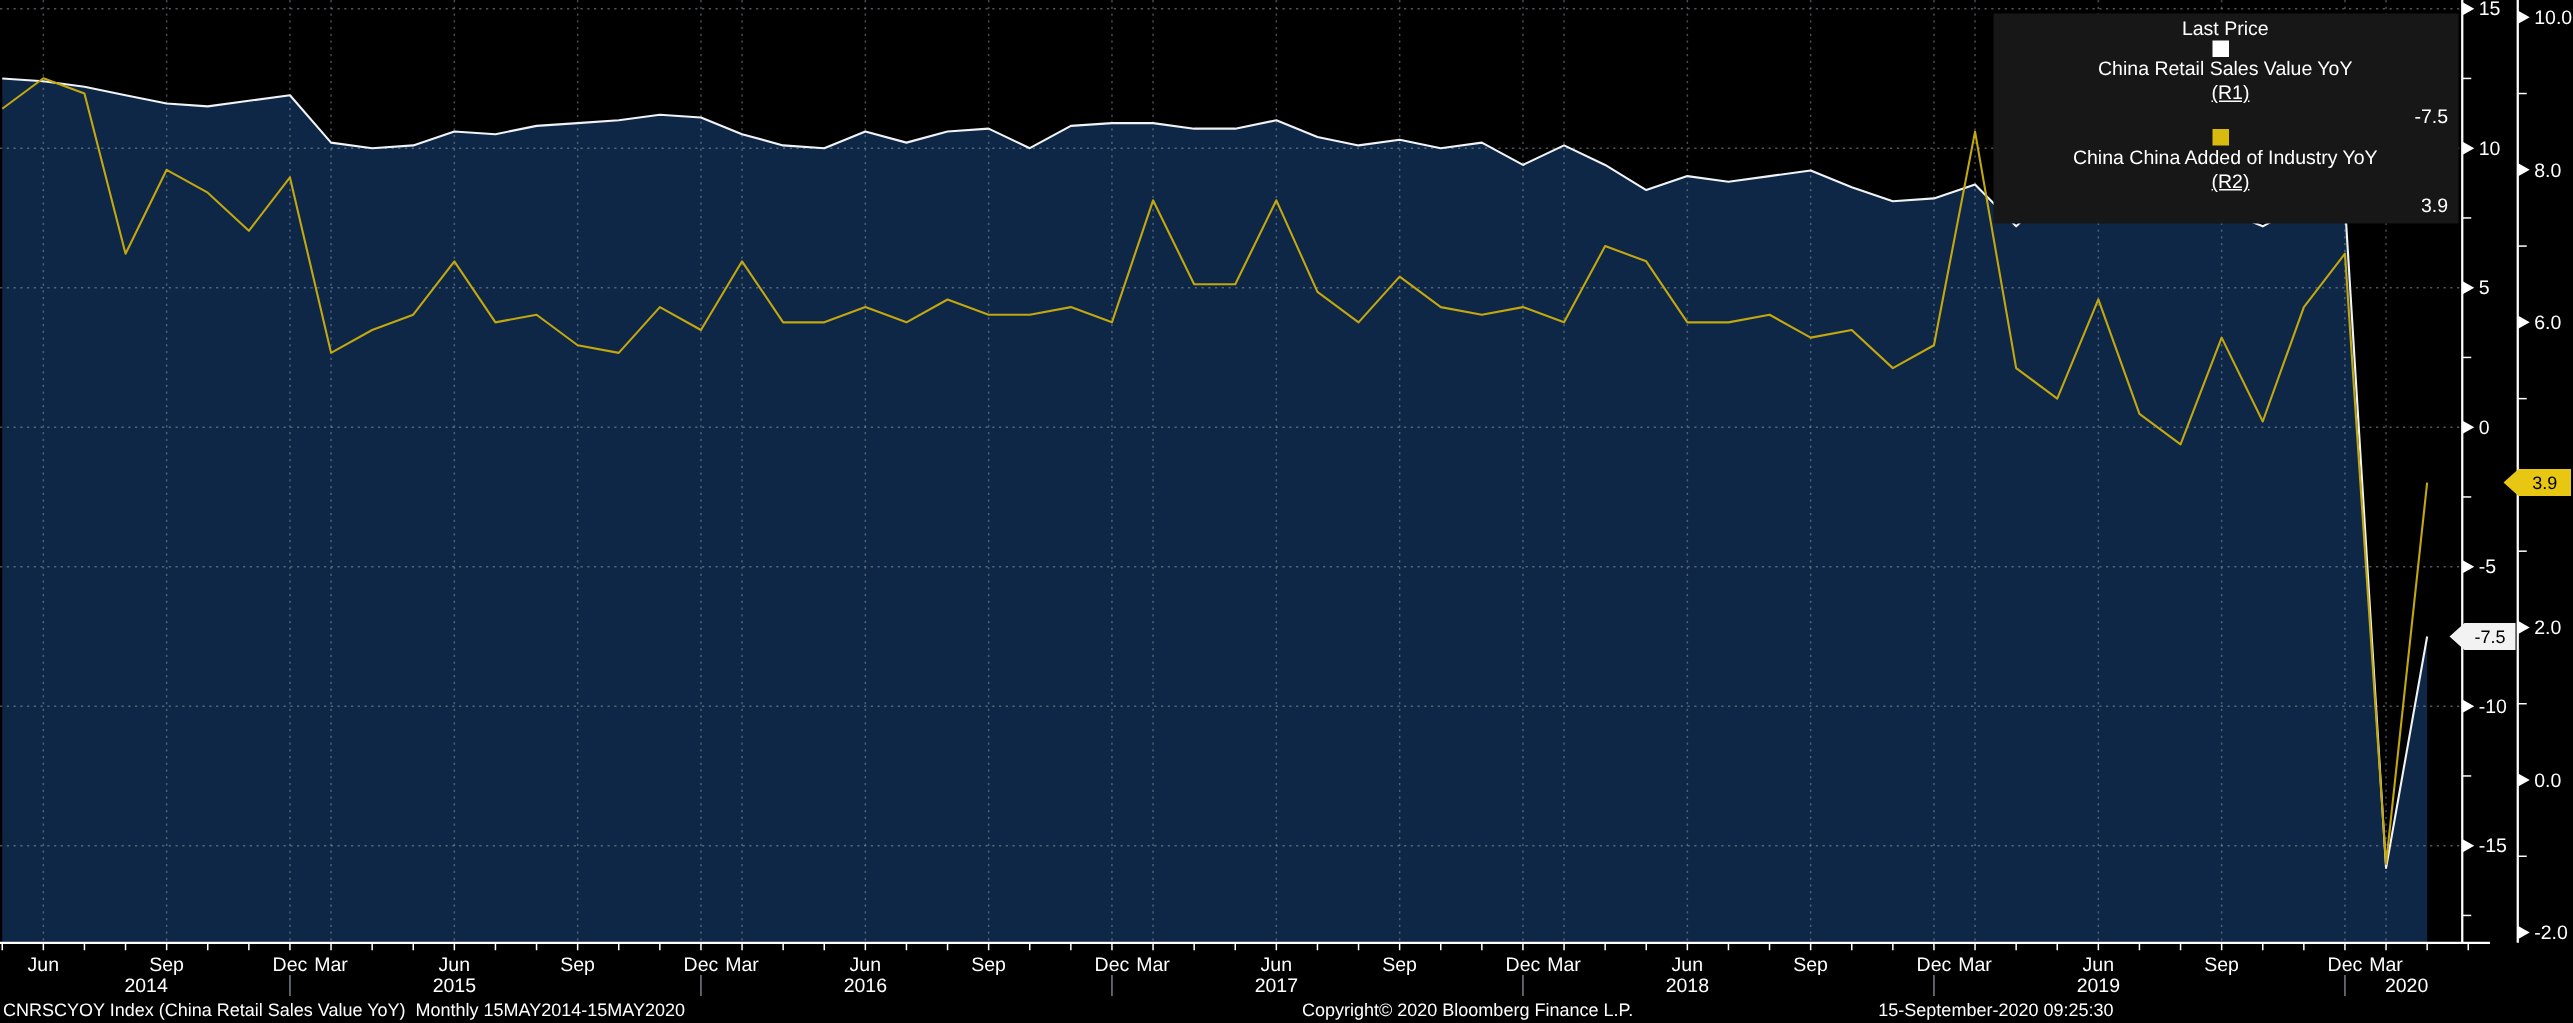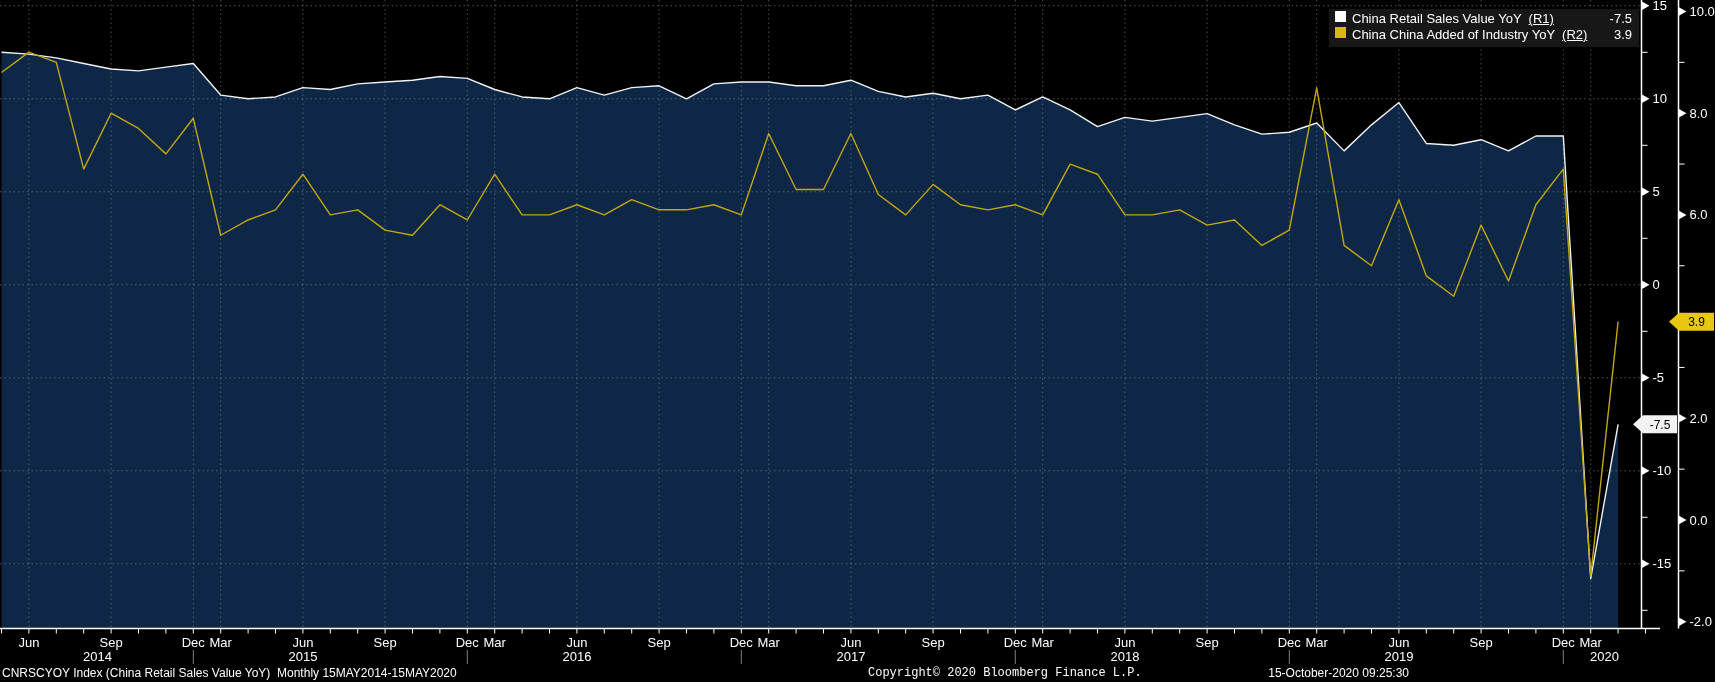--- a/index.html
+++ b/index.html
@@ -2,28 +2,28 @@
 <html><head>
 <meta charset="utf-8">
 <style>
   html,body{margin:0;padding:0;background:#000;}
   #app{position:relative;width:1715px;height:682px;background:#000;overflow:hidden;
        font-family:"Liberation Sans", sans-serif;}
   svg text{font-family:"Liberation Sans", sans-serif;fill:#ffffff;}
   .legend{position:absolute;left:1329px;top:9px;width:310px;box-sizing:border-box;
           background:#171717;color:#fff;font-size:13px;padding:2px 7px 4px 6px;}
   .legend-title{text-align:center;line-height:16px;}
-  .legend-row{display:flex;align-items:flex-start;line-height:16px;white-space:nowrap;}
+  .legend-row{display:flex;align-items:center;line-height:16px;white-space:nowrap;flex-direction:column;}
   .swatch{width:11px;height:11px;flex:none;margin-right:6px;}
   .axis-tag{margin-left:7px;text-decoration:underline;}
   .val{margin-left:auto;padding-left:8px;}
   .footer{position:absolute;left:0;top:664px;width:1413px;height:18px;background:#000;
           color:#fff;font-size:12px;}
   .f-left{position:absolute;left:2px;top:2px;white-space:pre;}
-  .f-center{position:absolute;left:868px;top:2px;white-space:pre;font-family:Liberation Mono, monospace;}
+  .f-center{position:absolute;left:868px;top:2px;white-space:pre;}
   .f-right{position:absolute;right:4px;top:2px;white-space:pre;}
 </style>
 </head>
 <body>
 
 <div id="app">
 
   <svg id="plot" width="1715" height="682">
       <polygon points="1.5,52.29999999999998 28.9,54.16 56.3,57.879999999999995 83.69999999999999,63.45999999999998 111.1,69.03999999999999 138.5,70.9 165.89999999999998,67.18 193.29999999999998,63.45999999999998 220.7,95.08000000000001 248.1,98.80000000000001 275.5,96.94 302.9,87.64000000000001 330.29999999999995,89.5 357.7,83.91999999999999 385.09999999999997,82.06 412.5,80.19999999999999 439.9,76.48000000000002 467.29999999999995,78.34 494.7,89.5 522.1,96.94 549.5,98.80000000000001 576.9,87.64000000000001 604.3,95.08000000000001 631.6999999999999,87.64000000000001 659.0999999999999,85.78 686.5,98.80000000000001 713.9,83.91999999999999 741.3,82.06 768.6999999999999,82.06 796.0999999999999,85.78 823.5,85.78 850.9,80.19999999999999 878.3,91.35999999999999 905.6999999999999,96.94 933.0999999999999,93.21999999999997 960.5,98.80000000000001 987.9,95.08000000000001 1015.3,109.95999999999998 1042.7,96.94 1070.1,109.95999999999998 1097.5,126.69999999999999 1124.8999999999999,117.4 1152.3,121.11999999999998 1179.7,117.4 1207.1,113.68 1234.5,124.84 1261.8999999999999,134.14000000000001 1289.3,132.28 1316.6999999999998,122.98000000000002 1344.1,150.88 1371.5,124.84 1398.8999999999999,102.51999999999998 1426.3,143.44 1453.6999999999998,145.3 1481.1,139.72 1508.5,150.88 1535.8999999999999,136 1563.3,136 1590.6999999999998,578.6800000000001 1618.1,424.3 1618.1,628.5 1.5,628.5" fill="#0e2746"></polygon>
       <line x1="0" y1="5.800000000000011" x2="1641.5" y2="5.800000000000011" stroke="#8b97a3" stroke-width="1" stroke-dasharray="1.5 3" opacity="0.55"></line>
@@ -199,33 +199,34 @@
       <text x="1689.5" y="524.5" font-size="13">0.0</text>
       <polygon points="1678.5,617.2 1678.5,626.2 1686.5,621.7" fill="#ffffff"></polygon>
       <text x="1689.5" y="626.2" font-size="13">-2.0</text>
       <polygon points="1633,424.3 1643,415.3 1677,415.3 1677,433.3 1643,433.3" fill="#f2f2f2"></polygon>
       <text x="1660" y="428.8" text-anchor="middle" font-size="12" fill="#000000" style="fill: rgb(0, 0, 0);">-7.5</text>
       <polygon points="1669,321.685 1679,312.685 1714,312.685 1714,330.685 1679,330.685" fill="#e8c713"></polygon>
       <text x="1696.5" y="326.185" text-anchor="middle" font-size="12" fill="#000000" style="fill: rgb(0, 0, 0);">3.9</text>
     </svg>
 
   <div class="legend">
+    <div class="legend-title">Last Price</div>
     <div class="legend-row">
       <span class="swatch" style="background: rgb(255, 255, 255);"></span>
       <span>China Retail Sales Value YoY</span>
       <span class="axis-tag">(R1)</span>
       <span class="val">-7.5</span>
     </div>
     <div class="legend-row">
       <span class="swatch" style="background: rgb(217, 187, 16);"></span>
       <span>China China Added of Industry YoY</span>
       <span class="axis-tag">(R2)</span>
       <span class="val">3.9</span>
     </div>
   </div>
 
   <div class="footer">
     <span class="f-left">CNRSCYOY Index (China Retail Sales Value YoY)  Monthly 15MAY2014-15MAY2020</span>
     <span class="f-center">Copyright© 2020 Bloomberg Finance L.P.</span>
-    <span class="f-right">15-October-2020 09:25:30</span>
+    <span class="f-right">15-September-2020 09:25:30</span>
   </div>
 
 </div>
 
 </body></html>

